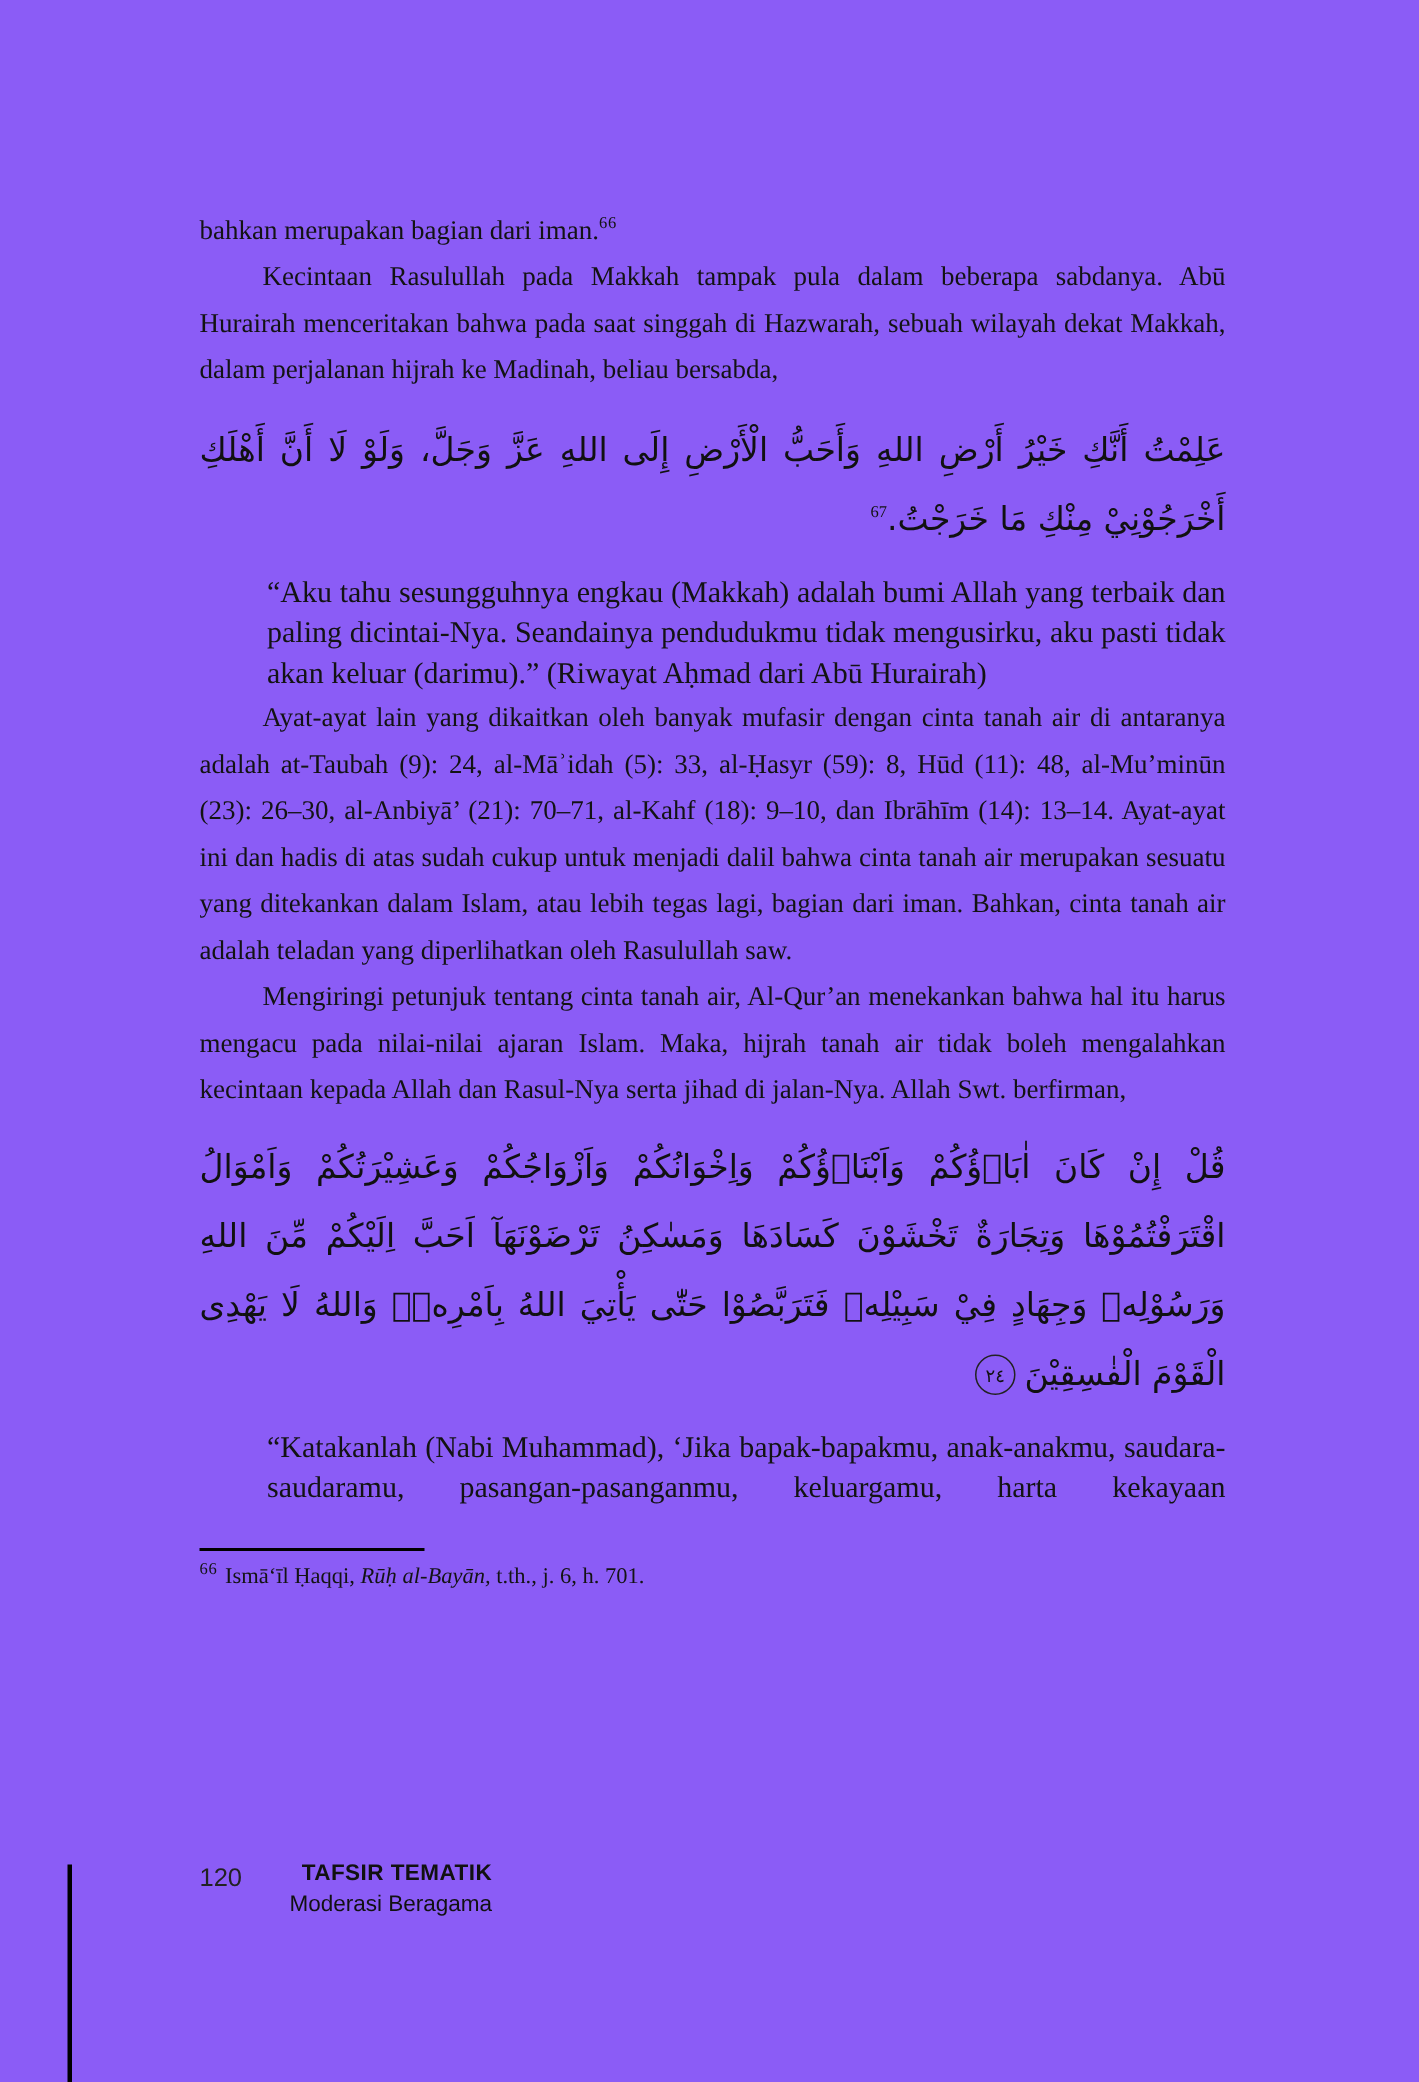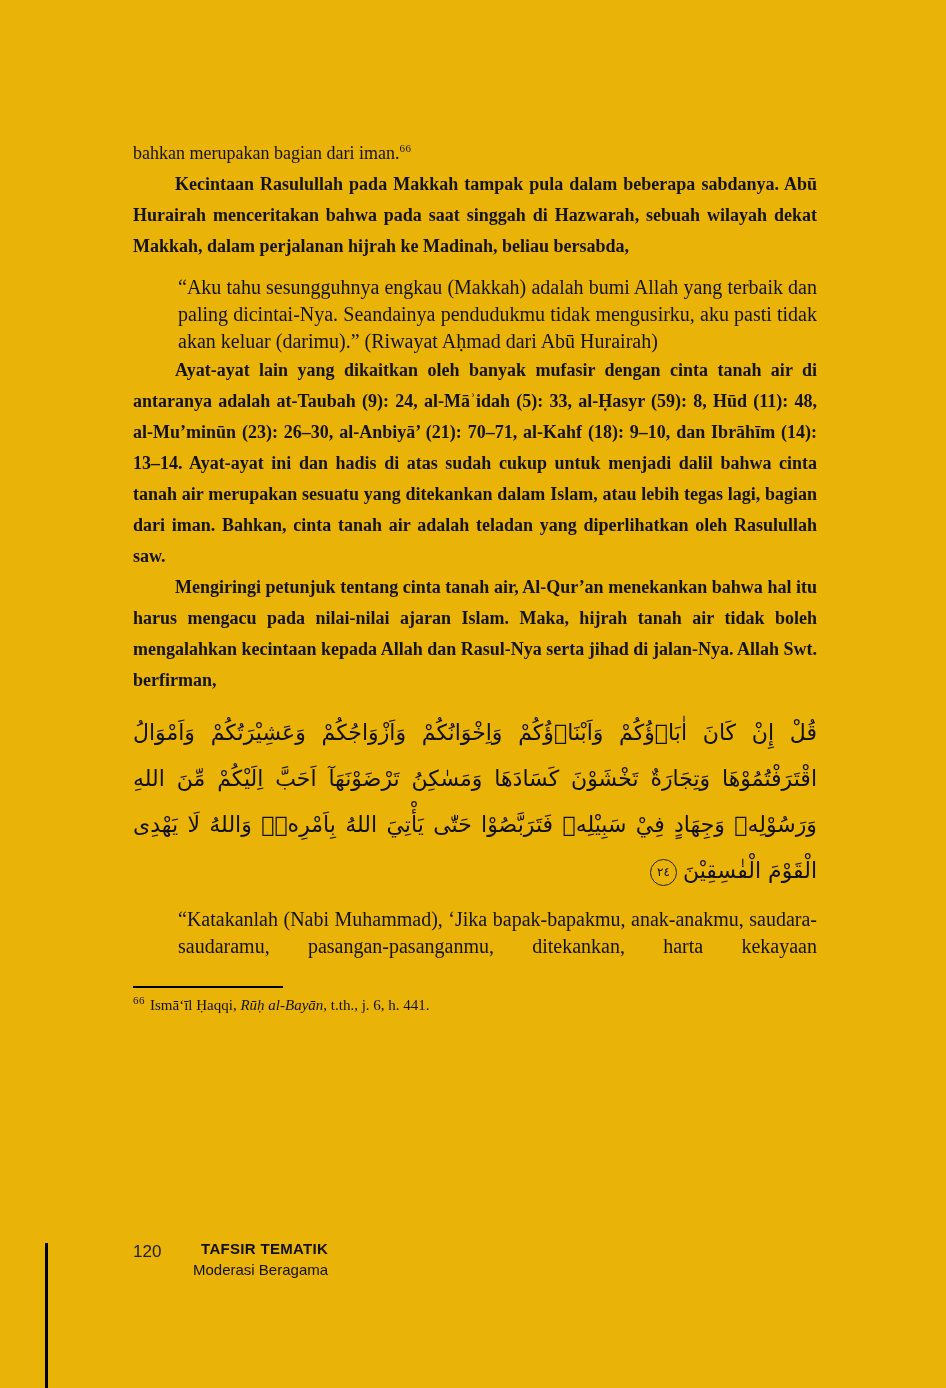--- a/index.html
+++ b/index.html
@@ -11,35 +11,35 @@
     width: 946px;
     height: 1388px;
     position: relative;
     overflow: hidden;
     font-family: "Liberation Serif", serif;
     color: #131313;
   }
   .page {
     position: absolute;
     inset: 0;
-    background: #eab308;
+    background: #8b5cf6;
   }
   .content {
     position: absolute;
     left: 133px;
     top: 138px;
     width: 684px;
   }
   p { margin: 0; }
   .body-par {
     font-size: 18px;
     line-height: 31px;
     text-align: justify;
   }
-  .indent { text-indent: 42px; font-weight: bold; }
+  .indent { text-indent: 42px; }
   .arabic {
     direction: rtl;
     font-family: "DejaVu Sans", sans-serif;
     font-size: 22px;
     line-height: 46px;
     text-align: justify;
     color: #111;
   }
   .arabic.hadith { margin-top: 16px; }
   .arabic.verse { margin-top: 14px; }
@@ -131,35 +131,36 @@
 <body>
 
 <div class="page">
 
   <main class="content">
 
     <p class="body-par"><span>bahkan merupakan bagian dari iman.</span><sup class="fn-ref">66</sup></p>
 
     <p class="body-par indent">Kecintaan Rasulullah pada Makkah tampak pula dalam beberapa sabdanya. Abū Hurairah menceritakan bahwa pada saat singgah di Hazwarah, sebuah wilayah dekat Makkah, dalam perjalanan hijrah ke Madinah, beliau bersabda,</p>
 
+    <div class="arabic hadith" dir="rtl"><span>عَلِمْتُ أَنَّكِ خَيْرُ أَرْضِ اللهِ وَأَحَبُّ الْأَرْضِ إِلَى اللهِ عَزَّ وَجَلَّ، وَلَوْ لَا أَنَّ أَهْلَكِ أَخْرَجُوْنِيْ مِنْكِ مَا خَرَجْتُ.</span><sup class="fn-ref">67</sup></div>
 
     <p class="quote">“Aku tahu sesungguhnya engkau (Makkah) adalah bumi Allah yang terbaik dan paling dicintai-Nya. Seandainya pendudukmu tidak mengusirku, aku pasti tidak akan keluar (darimu).” (Riwayat Aḥmad dari Abū Hurairah)</p>
 
     <p class="body-par indent gap-large">Ayat-ayat lain yang dikaitkan oleh banyak mufasir dengan cinta tanah air di antaranya adalah at-Taubah (9): 24, al-Māʾidah (5): 33, al-Ḥasyr (59): 8, Hūd (11): 48, al-Mu’minūn (23): 26–30, al-Anbiyā’ (21): 70–71, al-Kahf (18): 9–10, dan Ibrāhīm (14): 13–14. Ayat-ayat ini dan hadis di atas sudah cukup untuk menjadi dalil bahwa cinta tanah air merupakan sesuatu yang ditekankan dalam Islam, atau lebih tegas lagi, bagian dari iman. Bahkan, cinta tanah air adalah teladan yang diperlihatkan oleh Rasulullah saw.</p>
 
     <p class="body-par indent">Mengiringi petunjuk tentang cinta tanah air, Al-Qur’an menekankan bahwa hal itu harus mengacu pada nilai-nilai ajaran Islam. Maka, hijrah tanah air tidak boleh mengalahkan kecintaan kepada Allah dan Rasul-Nya serta jihad di jalan-Nya. Allah Swt. berfirman,</p>
 
     <div class="arabic verse" dir="rtl"><span>قُلْ إِنْ كَانَ اٰبَاۤؤُكُمْ وَاَبْنَاۤؤُكُمْ وَاِخْوَانُكُمْ وَاَزْوَاجُكُمْ وَعَشِيْرَتُكُمْ وَاَمْوَالُ اقْتَرَفْتُمُوْهَا وَتِجَارَةٌ تَخْشَوْنَ كَسَادَهَا وَمَسٰكِنُ تَرْضَوْنَهَآ اَحَبَّ اِلَيْكُمْ مِّنَ اللهِ وَرَسُوْلِهٖ وَجِهَادٍ فِيْ سَبِيْلِهٖ فَتَرَبَّصُوْا حَتّٰى يَأْتِيَ اللهُ بِاَمْرِهٖۗ وَاللهُ لَا يَهْدِى الْقَوْمَ الْفٰسِقِيْنَ</span><span class="ayah-mark">٢٤</span></div>
 
-    <p class="quote justify-last">“Katakanlah (Nabi Muhammad), ‘Jika bapak-bapakmu, anak-anakmu, saudara-saudaramu, pasangan-pasanganmu, ditekankan, harta kekayaan</p>
+    <p class="quote justify-last">“Katakanlah (Nabi Muhammad), ‘Jika bapak-bapakmu, anak-anakmu, saudara-saudaramu, pasangan-pasanganmu, keluargamu, harta kekayaan</p>
 
     <div class="footnote-sep"></div>
 
     <div class="footnotes">
-      <p class="footnote-row"><sup class="fn-ref">66</sup><span>Ismā‘īl Ḥaqqi, </span><span class="italic">Rūḥ al-Bayān,</span><span> t.th., j. 6, h. 441.</span></p>
+      <p class="footnote-row"><sup class="fn-ref">66</sup><span>Ismā‘īl Ḥaqqi, </span><span class="italic">Rūḥ al-Bayān,</span><span> t.th., j. 6, h. 701.</span></p>
     </div>
 
   </main>
 
   <div class="footer-rule"></div>
 
   <footer class="footer">
     <div class="footer-pageno">120</div>
     <div class="footer-titles">
       <div class="footer-title">TAFSIR TEMATIK</div>

